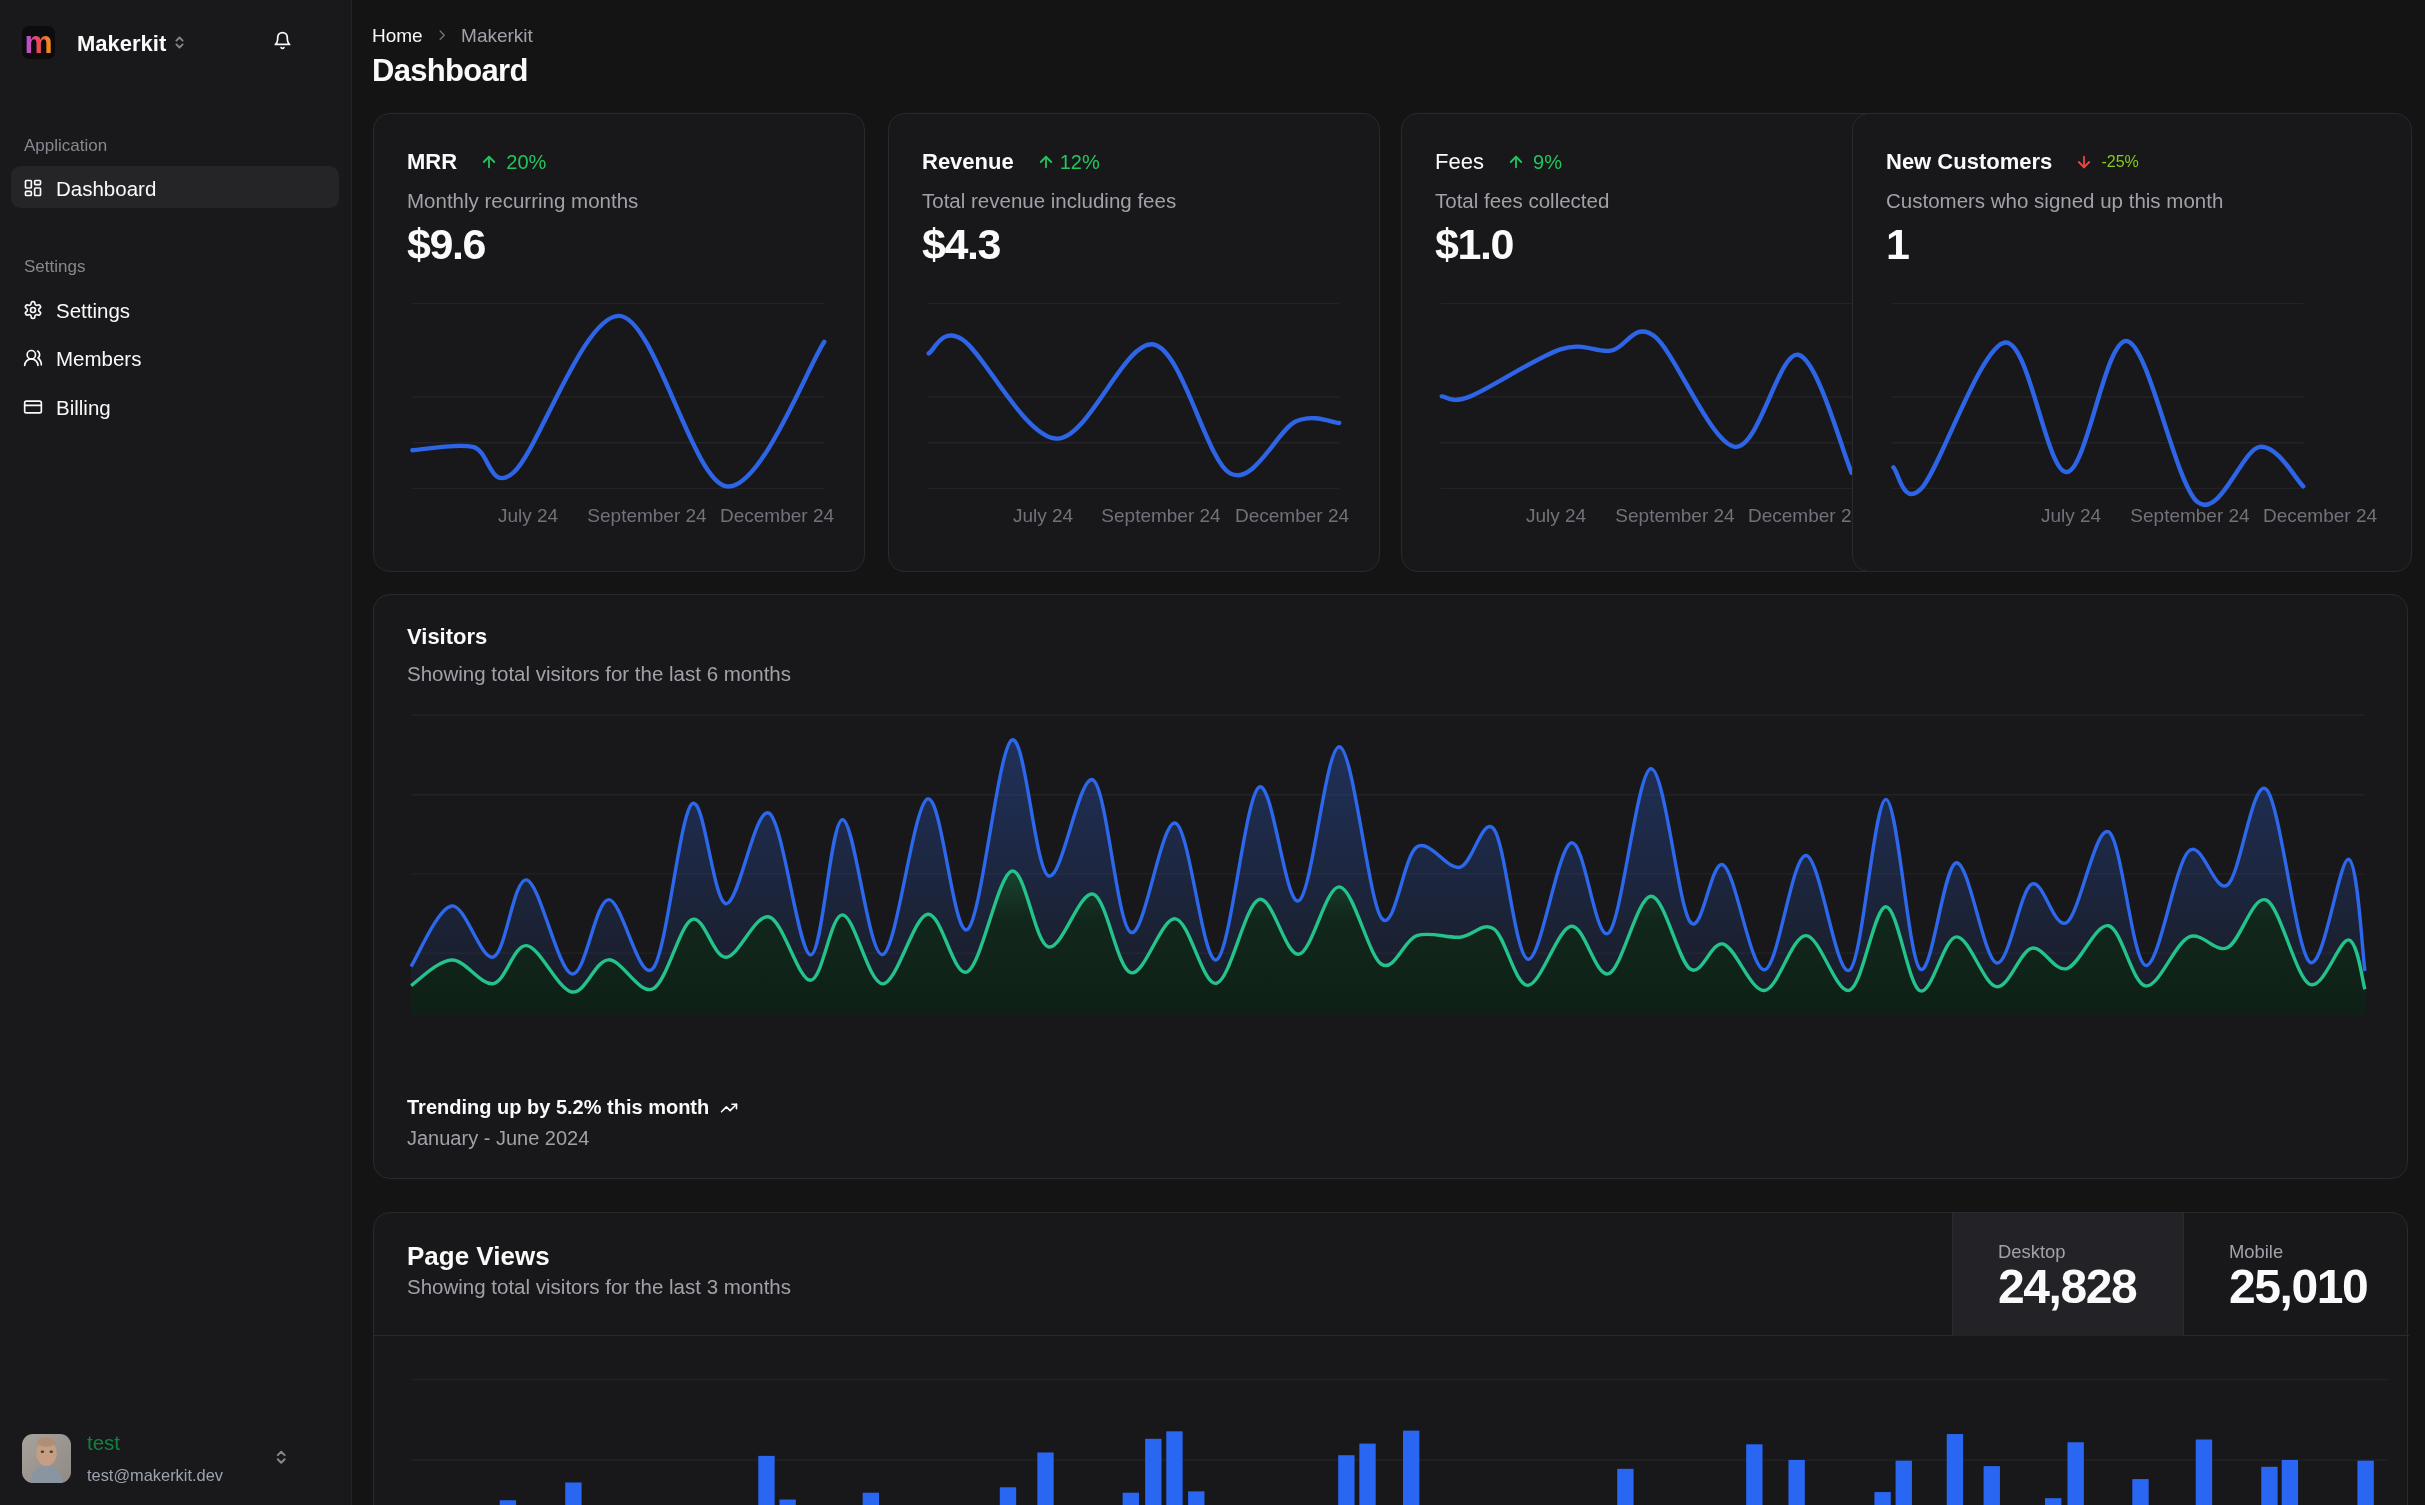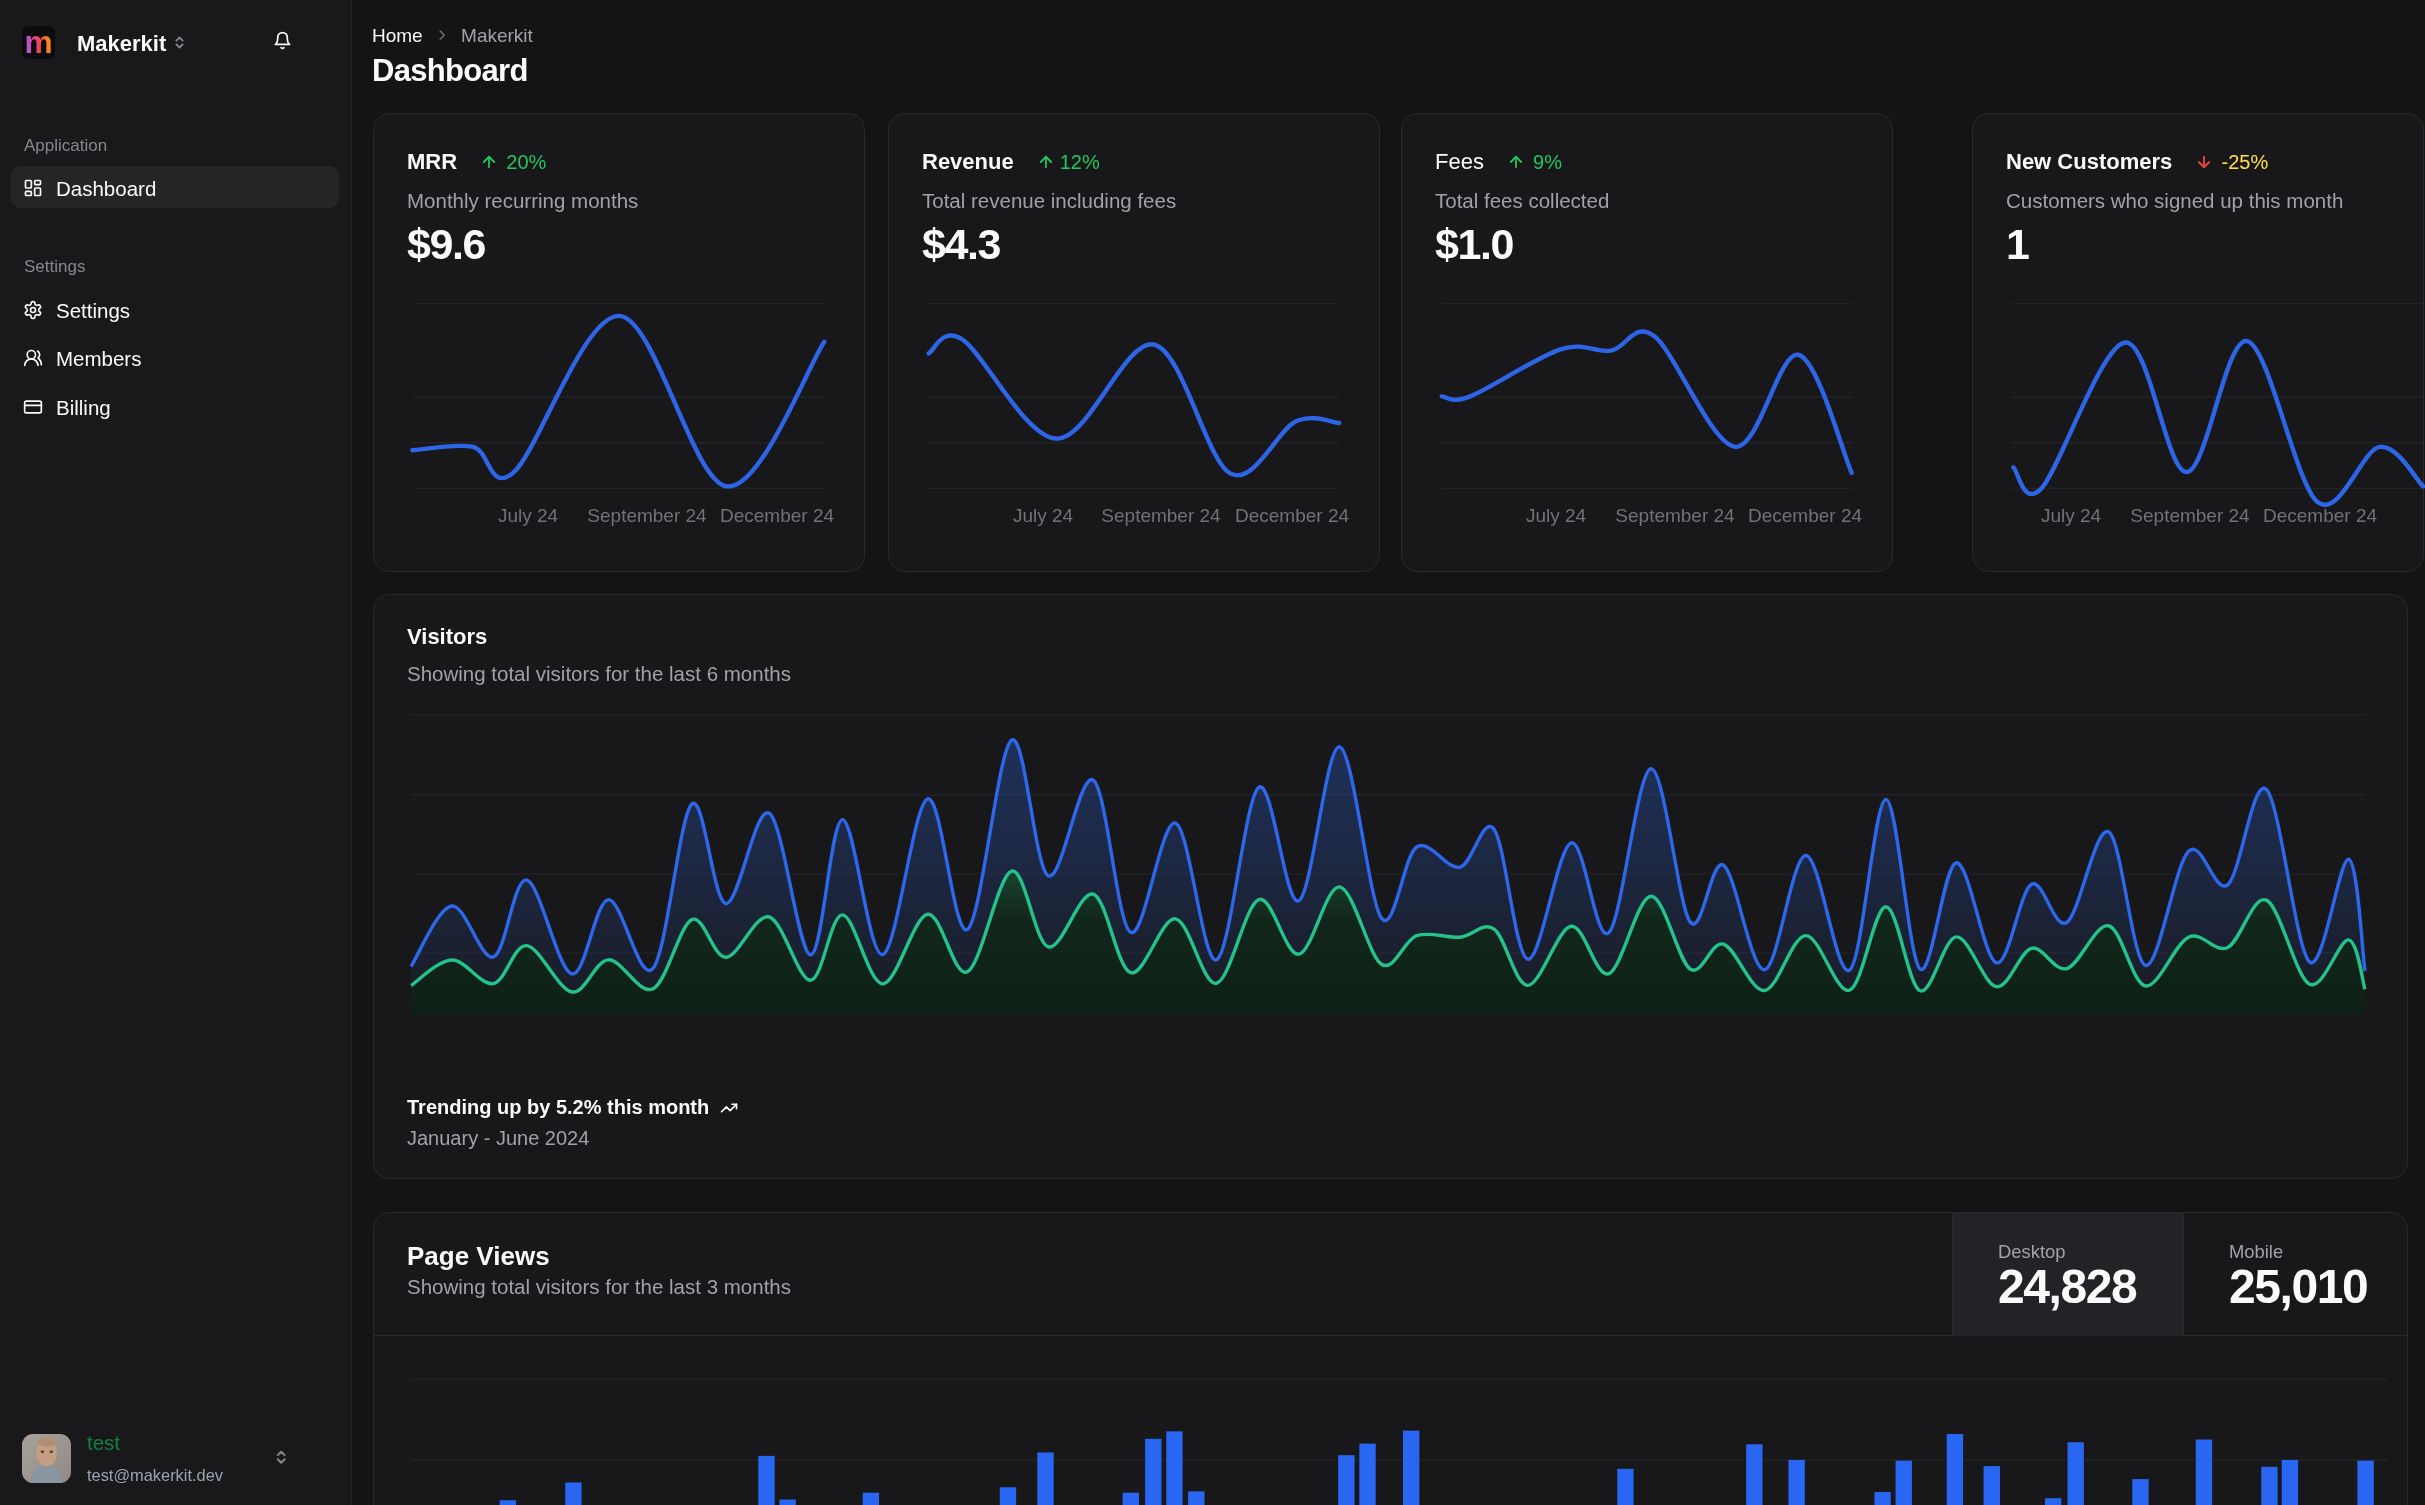--- a/index.html
+++ b/index.html
@@ -82,29 +82,29 @@
         <line x1="56" y1="278" x2="660" y2="278" stroke="#232327" stroke-width="2"></line>
         <line x1="56" y1="415" x2="660" y2="415" stroke="#232327" stroke-width="2"></line>
         <line x1="56" y1="482" x2="660" y2="482" stroke="#232327" stroke-width="2"></line>
         <line x1="56" y1="549" x2="660" y2="549" stroke="#232327" stroke-width="2"></line>
         <path d="M58.0 414.0 C65.0 414.0 71.0 425.5 100.0 414.0 C129.0 402.5 197.7 356.2 232.0 345.0 C266.3 333.8 283.0 350.2 306.0 347.0 C329.0 343.8 339.7 302.5 370.0 326.0 C400.3 349.5 452.8 483.5 488.0 488.0 C523.2 492.5 552.5 346.7 581.0 353.0 C609.5 359.3 646.0 497.2 659.0 526.0" stroke="#2e64e6" stroke-width="6.5" fill="none" stroke-linecap="round"></path>
       </svg>
 </div>
     <div style="position:absolute;left:1556px;top:505px;transform:translateX(-50%);font-size:19px;color:#71717a;white-space:nowrap">July 24</div>
     <div style="position:absolute;left:1675px;top:505px;transform:translateX(-50%);font-size:19px;color:#71717a;white-space:nowrap">September 24</div>
     <div style="position:absolute;left:1805px;top:505px;transform:translateX(-50%);font-size:19px;color:#71717a;white-space:nowrap">December 24</div>
-<div class="card" style="left:1972px;top:113px;width:452px;height:459px">
+<div class="card" style="left:1852px;top:113px;width:560px;height:459px">
   <div style="position:absolute;left:33px;top:35px;display:flex;align-items:center;gap:23px">
     <span style="font-size:22px;font-weight:700;color:#fafafa">New Customers</span>
     <span style="display:flex;align-items:center;gap:8.2px">
           <svg width="18" height="18" viewBox="0 0 24 24" fill="none" stroke="#ef4444" stroke-width="2.4" stroke-linecap="round" stroke-linejoin="round" style="">
             <path d="m19 12-7 7-7-7"></path>
             <path d="M12 5v14"></path>
           </svg>
-          <span style="font-size:20px;color:#fde047">-25%</span>
+          <span style="font-size:16px;color:#84cc16">-25%</span>
         </span>
   </div>
   <div style="position:absolute;left:33px;top:75px;font-size:20.5px;color:#a1a1aa">Customers who signed up this month</div>
   <div style="position:absolute;left:33px;top:106px;font-size:43px;font-weight:700;letter-spacing:-1.4px;color:#fafafa">1</div>
   <svg width="492" height="459" viewBox="0 0 721 673" fill="none" style="position:absolute;left:0;top:0">
         <line x1="56" y1="278" x2="660" y2="278" stroke="#232327" stroke-width="2"></line>
         <line x1="56" y1="415" x2="660" y2="415" stroke="#232327" stroke-width="2"></line>
         <line x1="56" y1="482" x2="660" y2="482" stroke="#232327" stroke-width="2"></line>
         <line x1="56" y1="549" x2="660" y2="549" stroke="#232327" stroke-width="2"></line>
         <path d="M59.0 518.0 C66.0 523.0 73.7 578.5 101.0 548.0 C128.3 517.5 187.7 338.8 223.0 335.0 C258.3 331.2 283.2 525.3 313.0 525.0 C342.8 524.7 370.0 325.7 402.0 333.0 C434.0 340.3 472.7 543.2 505.0 569.0 C537.3 594.8 570.2 491.8 596.0 488.0 C621.8 484.2 649.3 536.3 660.0 546.0" stroke="#2e64e6" stroke-width="6.5" fill="none" stroke-linecap="round"></path>

